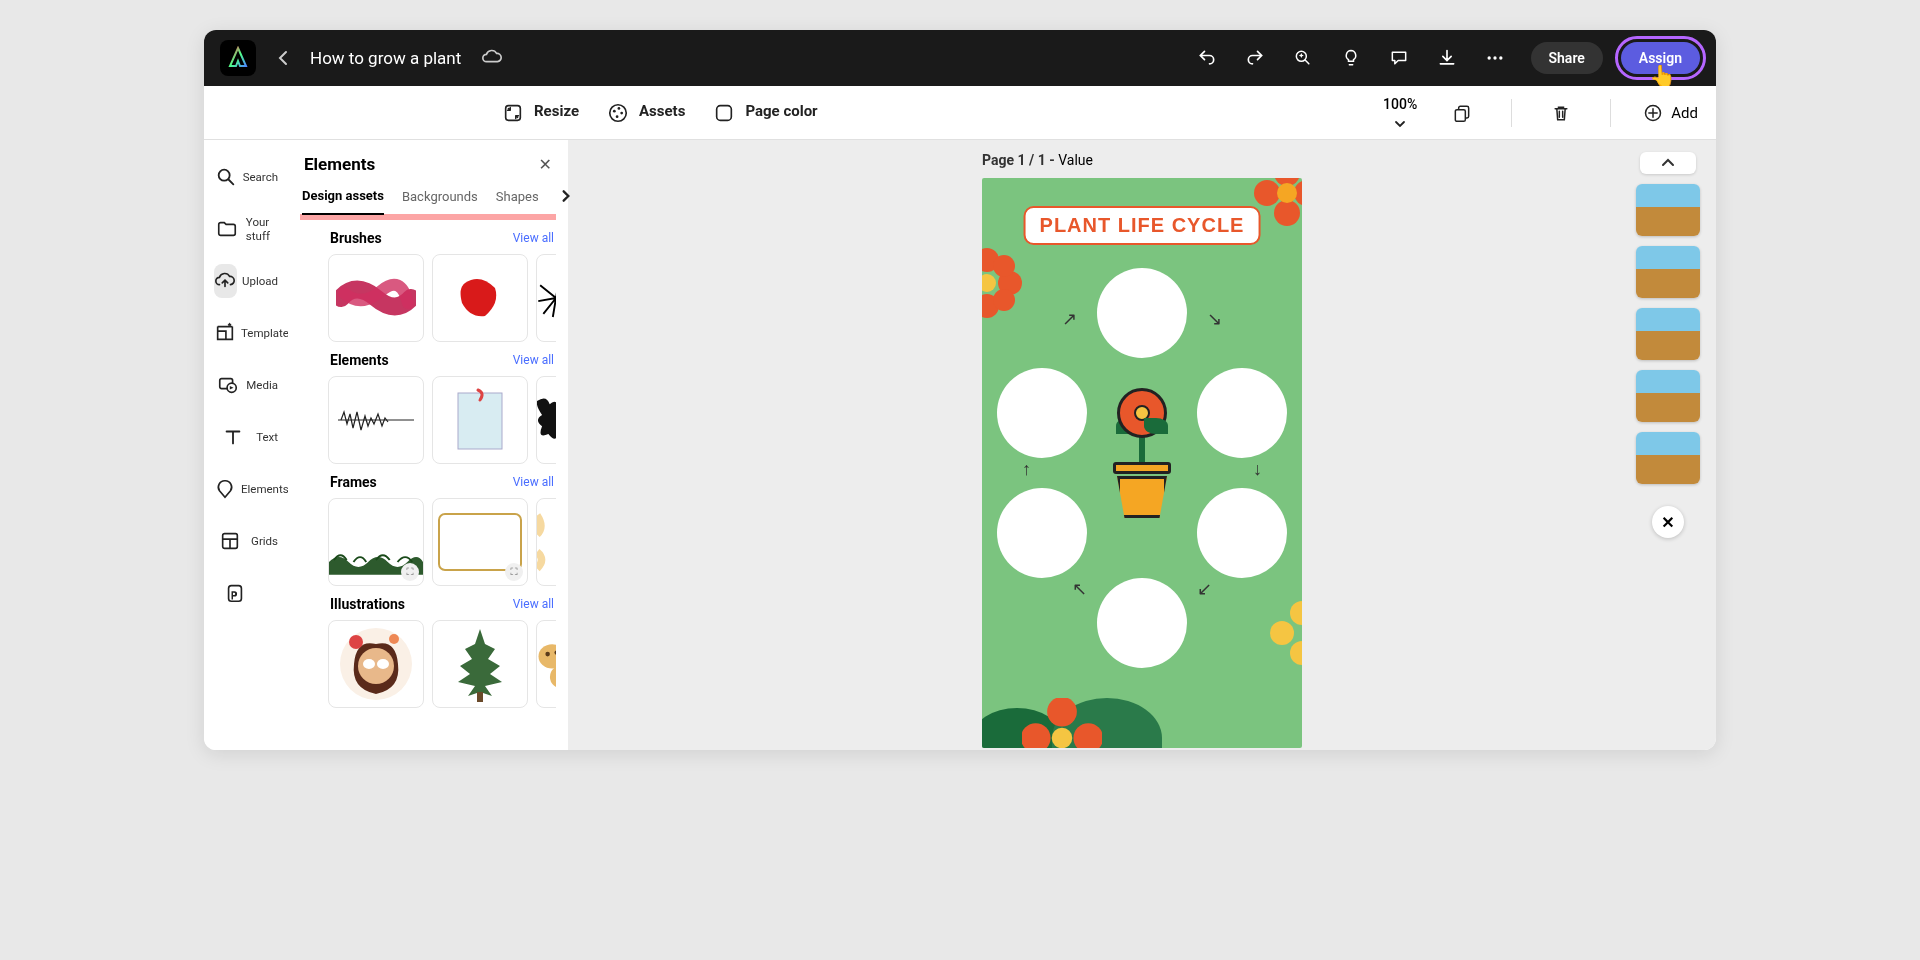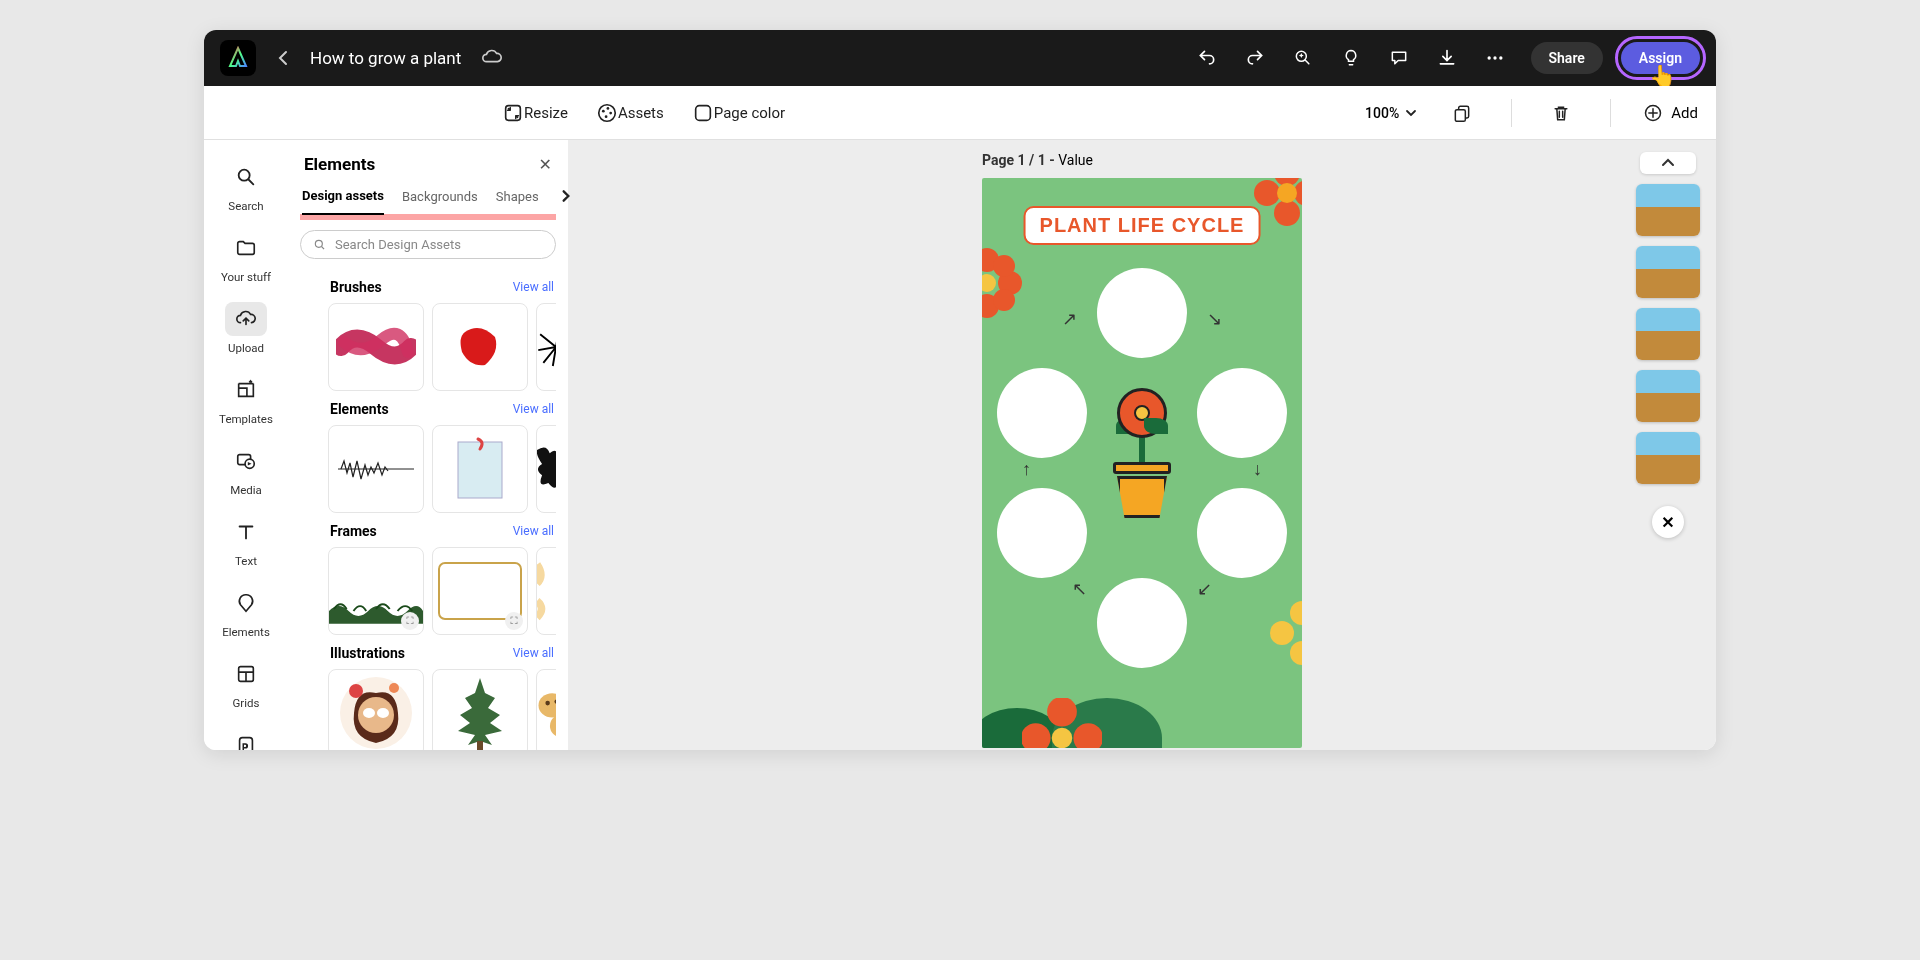--- a/index.html
+++ b/index.html
@@ -16,34 +16,34 @@
 .header-spacer { flex: 1; }
 .header-icon { width: 36px; height: 36px; display: flex; align-items: center; justify-content: center; cursor: pointer; color: #fff; margin: 0 2px; }
 .share-btn { background: #333; color: #fff; padding: 8px 18px; border-radius: 20px; font-size: 14px; font-weight: 600; cursor: pointer; margin-left: 8px; }
 .assign-btn { background: #5c5ce0; color: #fff; padding: 8px 18px; border-radius: 20px; font-size: 14px; font-weight: 600; cursor: pointer; margin-left: 10px; position: relative; }
 .assign-highlight { position:absolute; inset:-6px; border-radius:26px; border:3px solid #b566ff; pointer-events:none; }
 .cursor-hand { position:absolute; top:22px; left:50%; transform:translateX(-40%); font-size:22px; pointer-events:none; }
 
 
 .toolbar { height: 54px; border-bottom: 1px solid #e0e0e0; display: flex; align-items: center; padding: 0 18px; gap: 28px; background:#fff; position:relative; z-index:2; }
 .toolbar-left { display:flex; align-items:center; gap:28px; margin-left: 280px; }
-.tool-item { display: flex; align-items: center; cursor: pointer; font-size: 15px; color:#222; }
+.tool-item { display: flex; align-items: flex-start; gap: 10px; cursor: pointer; font-size: 15px; color:#222;font-weight:bold; }
 .tool-icon { width: 22px; height: 22px; display: flex; align-items: center; justify-content: center; }
 .toolbar-spacer { flex: 1; }
-.zoom { display: flex; align-items: center; gap: 6px; font-size: 14px; font-weight:500; cursor:pointer; }
+.zoom { display: flex; align-items: center; gap: 6px; font-size: 14px; font-weight:500; cursor:pointer;flex-direction:column; }
 .toolbar-icon { width: 34px; height: 34px; display: flex; align-items: center; justify-content: center; cursor: pointer; }
 .toolbar-divider { width:1px; height:28px; background:#ddd; margin:0 4px; }
 .add-btn { display: flex; align-items: center; gap: 8px; font-size: 15px; cursor: pointer; }
 
 
 .body { flex: 1; display: flex; overflow: hidden; position: relative; }
 
 
 .rail { width: 84px; background: #fff; display: flex; flex-direction: column; align-items: center; padding-top: 14px; gap: 6px; z-index:3; }
-.rail-item { display: flex; flex-direction: column; align-items: center; gap: 5px; cursor: pointer; padding: 6px 4px; width: 72px; border-radius: 8px; }
+.rail-item { display: flex; flex-direction: row; align-items: center; gap: 5px; cursor: pointer; padding: 6px 4px; width: 72px; border-radius: 8px; }
 .rail-item.active .rail-icon-box { background: #e8e8e8; }
 .rail-icon-box { width: 42px; height: 34px; border-radius: 8px; display: flex; align-items: center; justify-content: center; }
 .rail-icon { width: 22px; height: 22px; }
 .rail-label { font-size: 11.5px; color: #333; }
 
 
 .panel { width: 280px; background: #fff; display: flex; flex-direction: column; position: relative; padding: 0 12px; z-index:3; }
 .panel-header { display: flex; align-items: center; justify-content: space-between; padding: 14px 4px 8px; }
 .panel-title { font-size: 17px; font-weight: 700; }
 .panel-close { cursor: pointer; font-size:16px; color:#555; }
@@ -318,27 +318,20 @@
       <div class="tabs">
         <div class="tab active">Design assets</div>
         <div class="tab">Backgrounds</div>
         <div class="tab">Shapes</div>
         <div class="tab-chevron">
           <svg width="14" height="14" viewBox="0 0 12 12">
               <path d="M4 2 l4 4 -4 4" stroke="#222" stroke-width="2" fill="none" stroke-linecap="round"></path>
             </svg>
         </div>
       </div>
-      <div class="search-box">
-        <svg width="14" height="14" viewBox="0 0 24 24">
-            <circle cx="10" cy="10" r="6" fill="none" stroke="#888" stroke-width="2"></circle>
-            <path d="M15 15 l4 4" stroke="#888" stroke-width="2"></path>
-          </svg>
-        <span>Search Design Assets</span>
-      </div>
 
       <div class="section">
         <div class="section-head">
           <div class="section-title">Brushes</div>
           <div class="view-all">View all</div>
         </div>
         <div class="thumbs">
           <div class="thumb">
               <svg width="80" height="50" viewBox="0 0 80 50">
                 <path d="M5 25 Q20 8 40 25 T75 25" stroke="#c02050" stroke-width="18" fill="none" stroke-linecap="round" opacity="0.9"></path>

